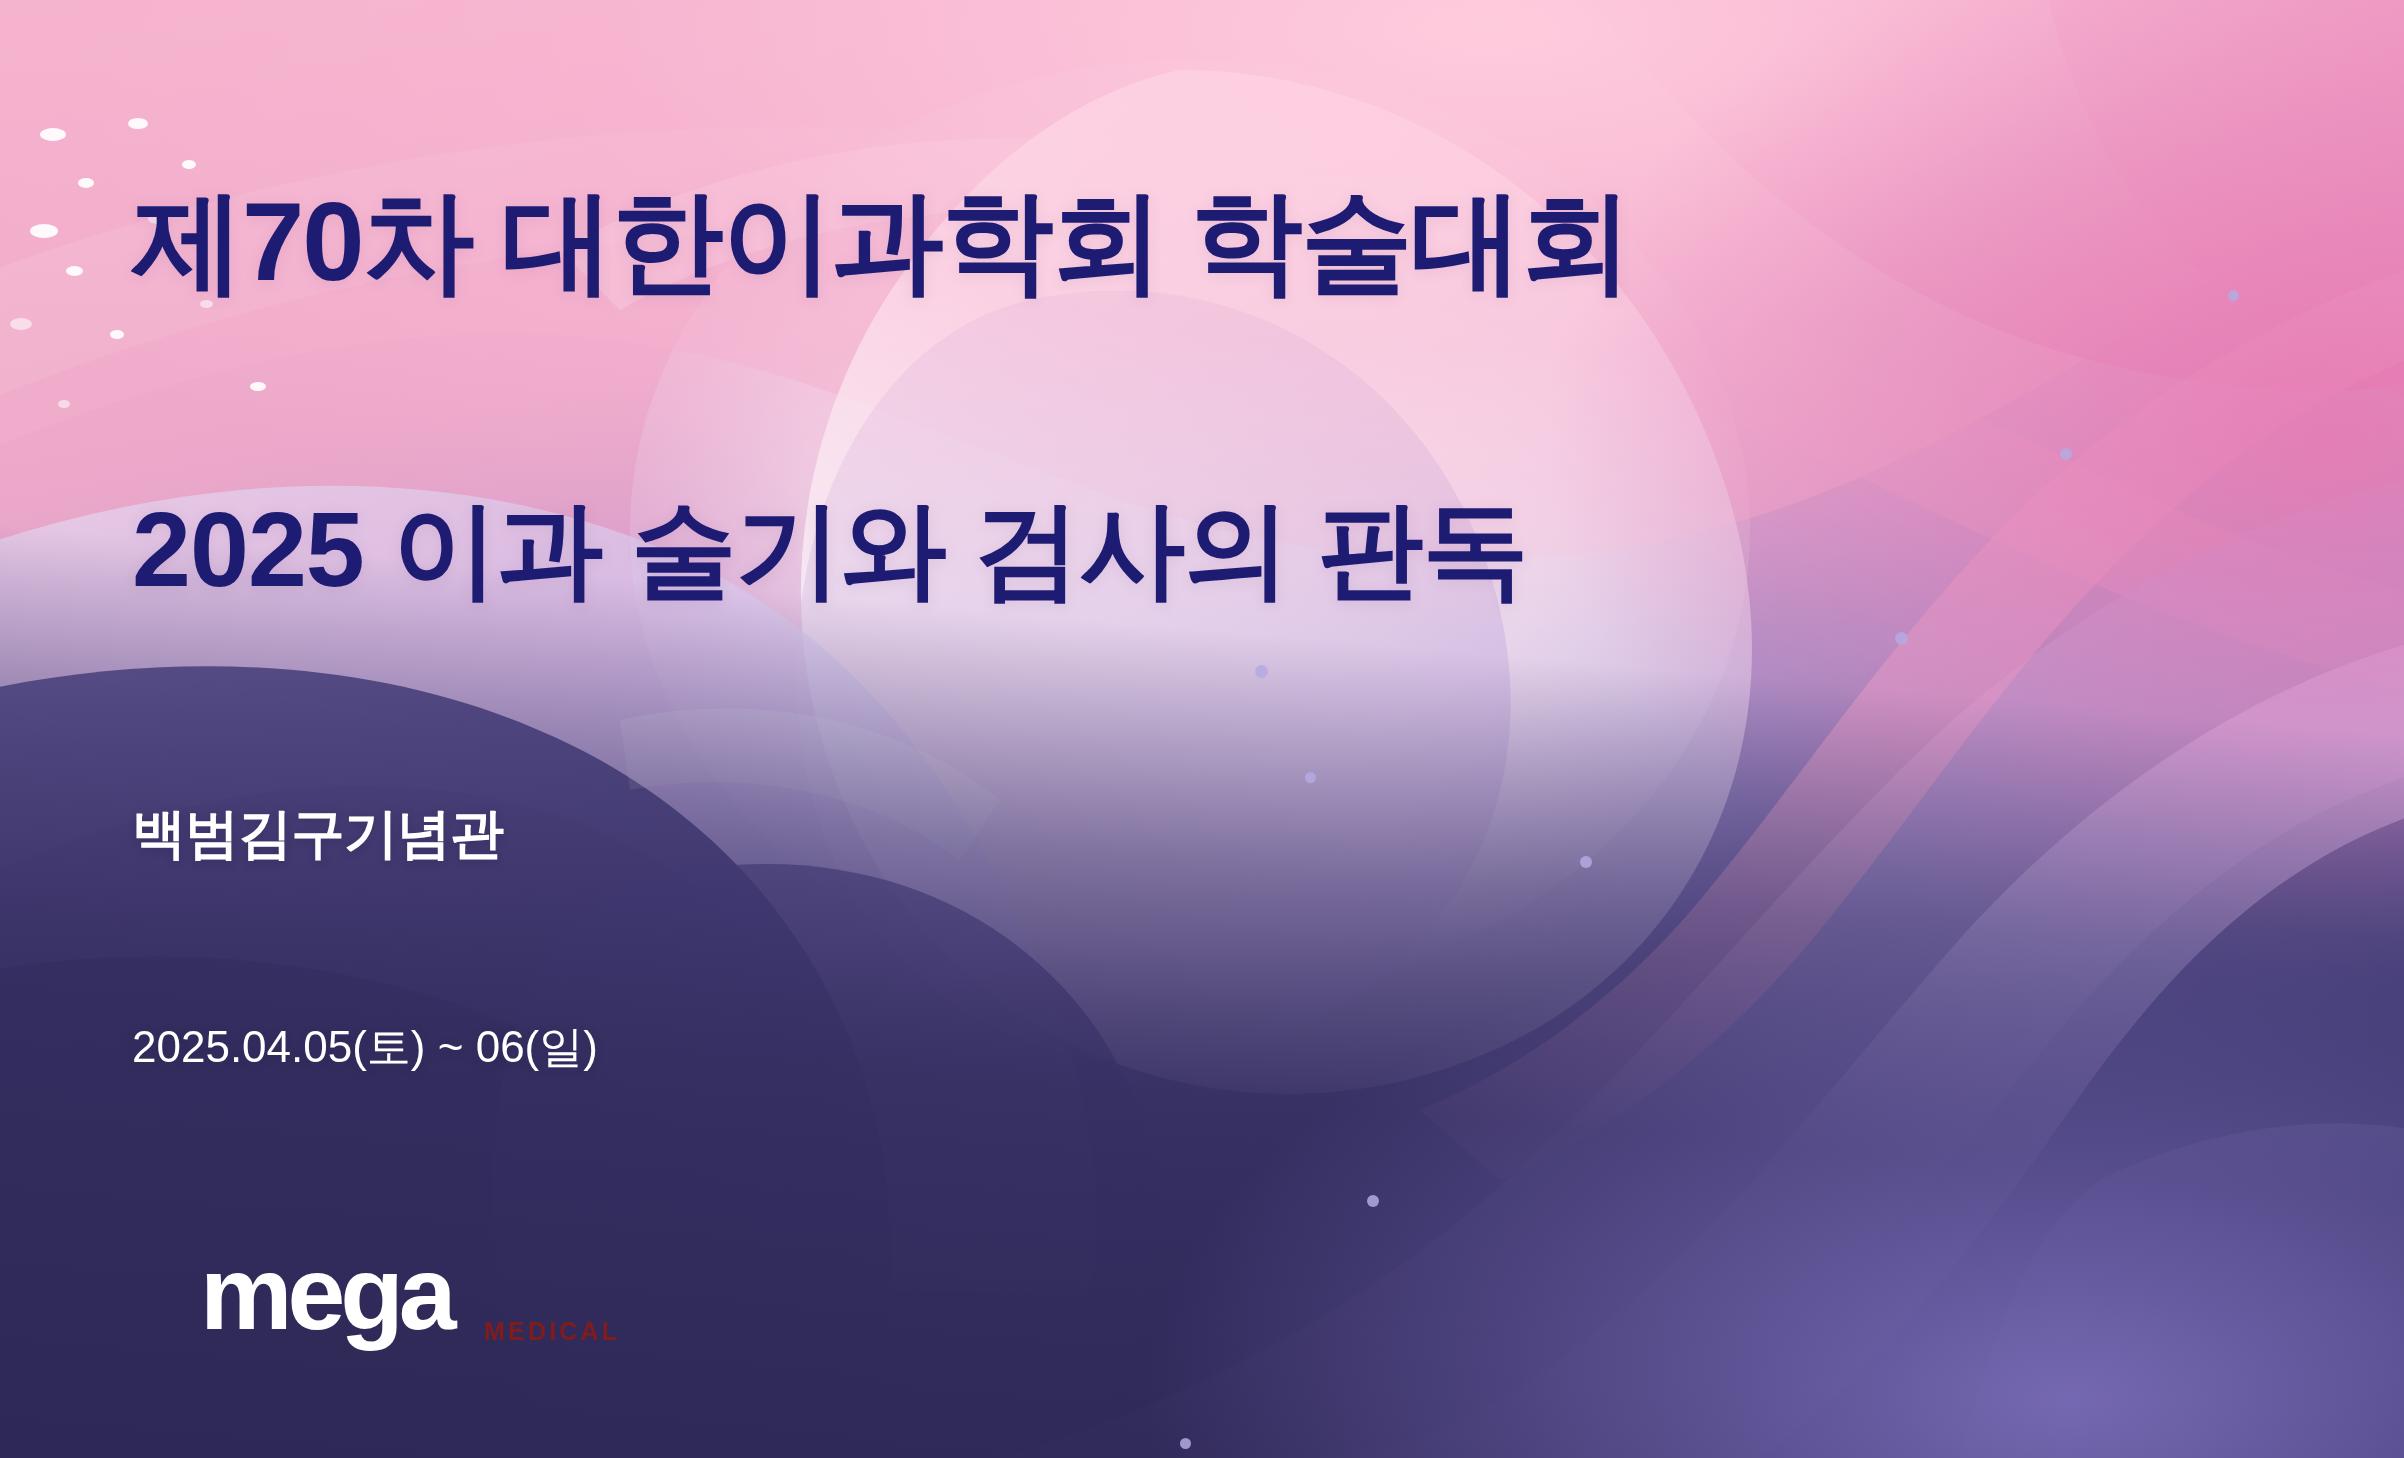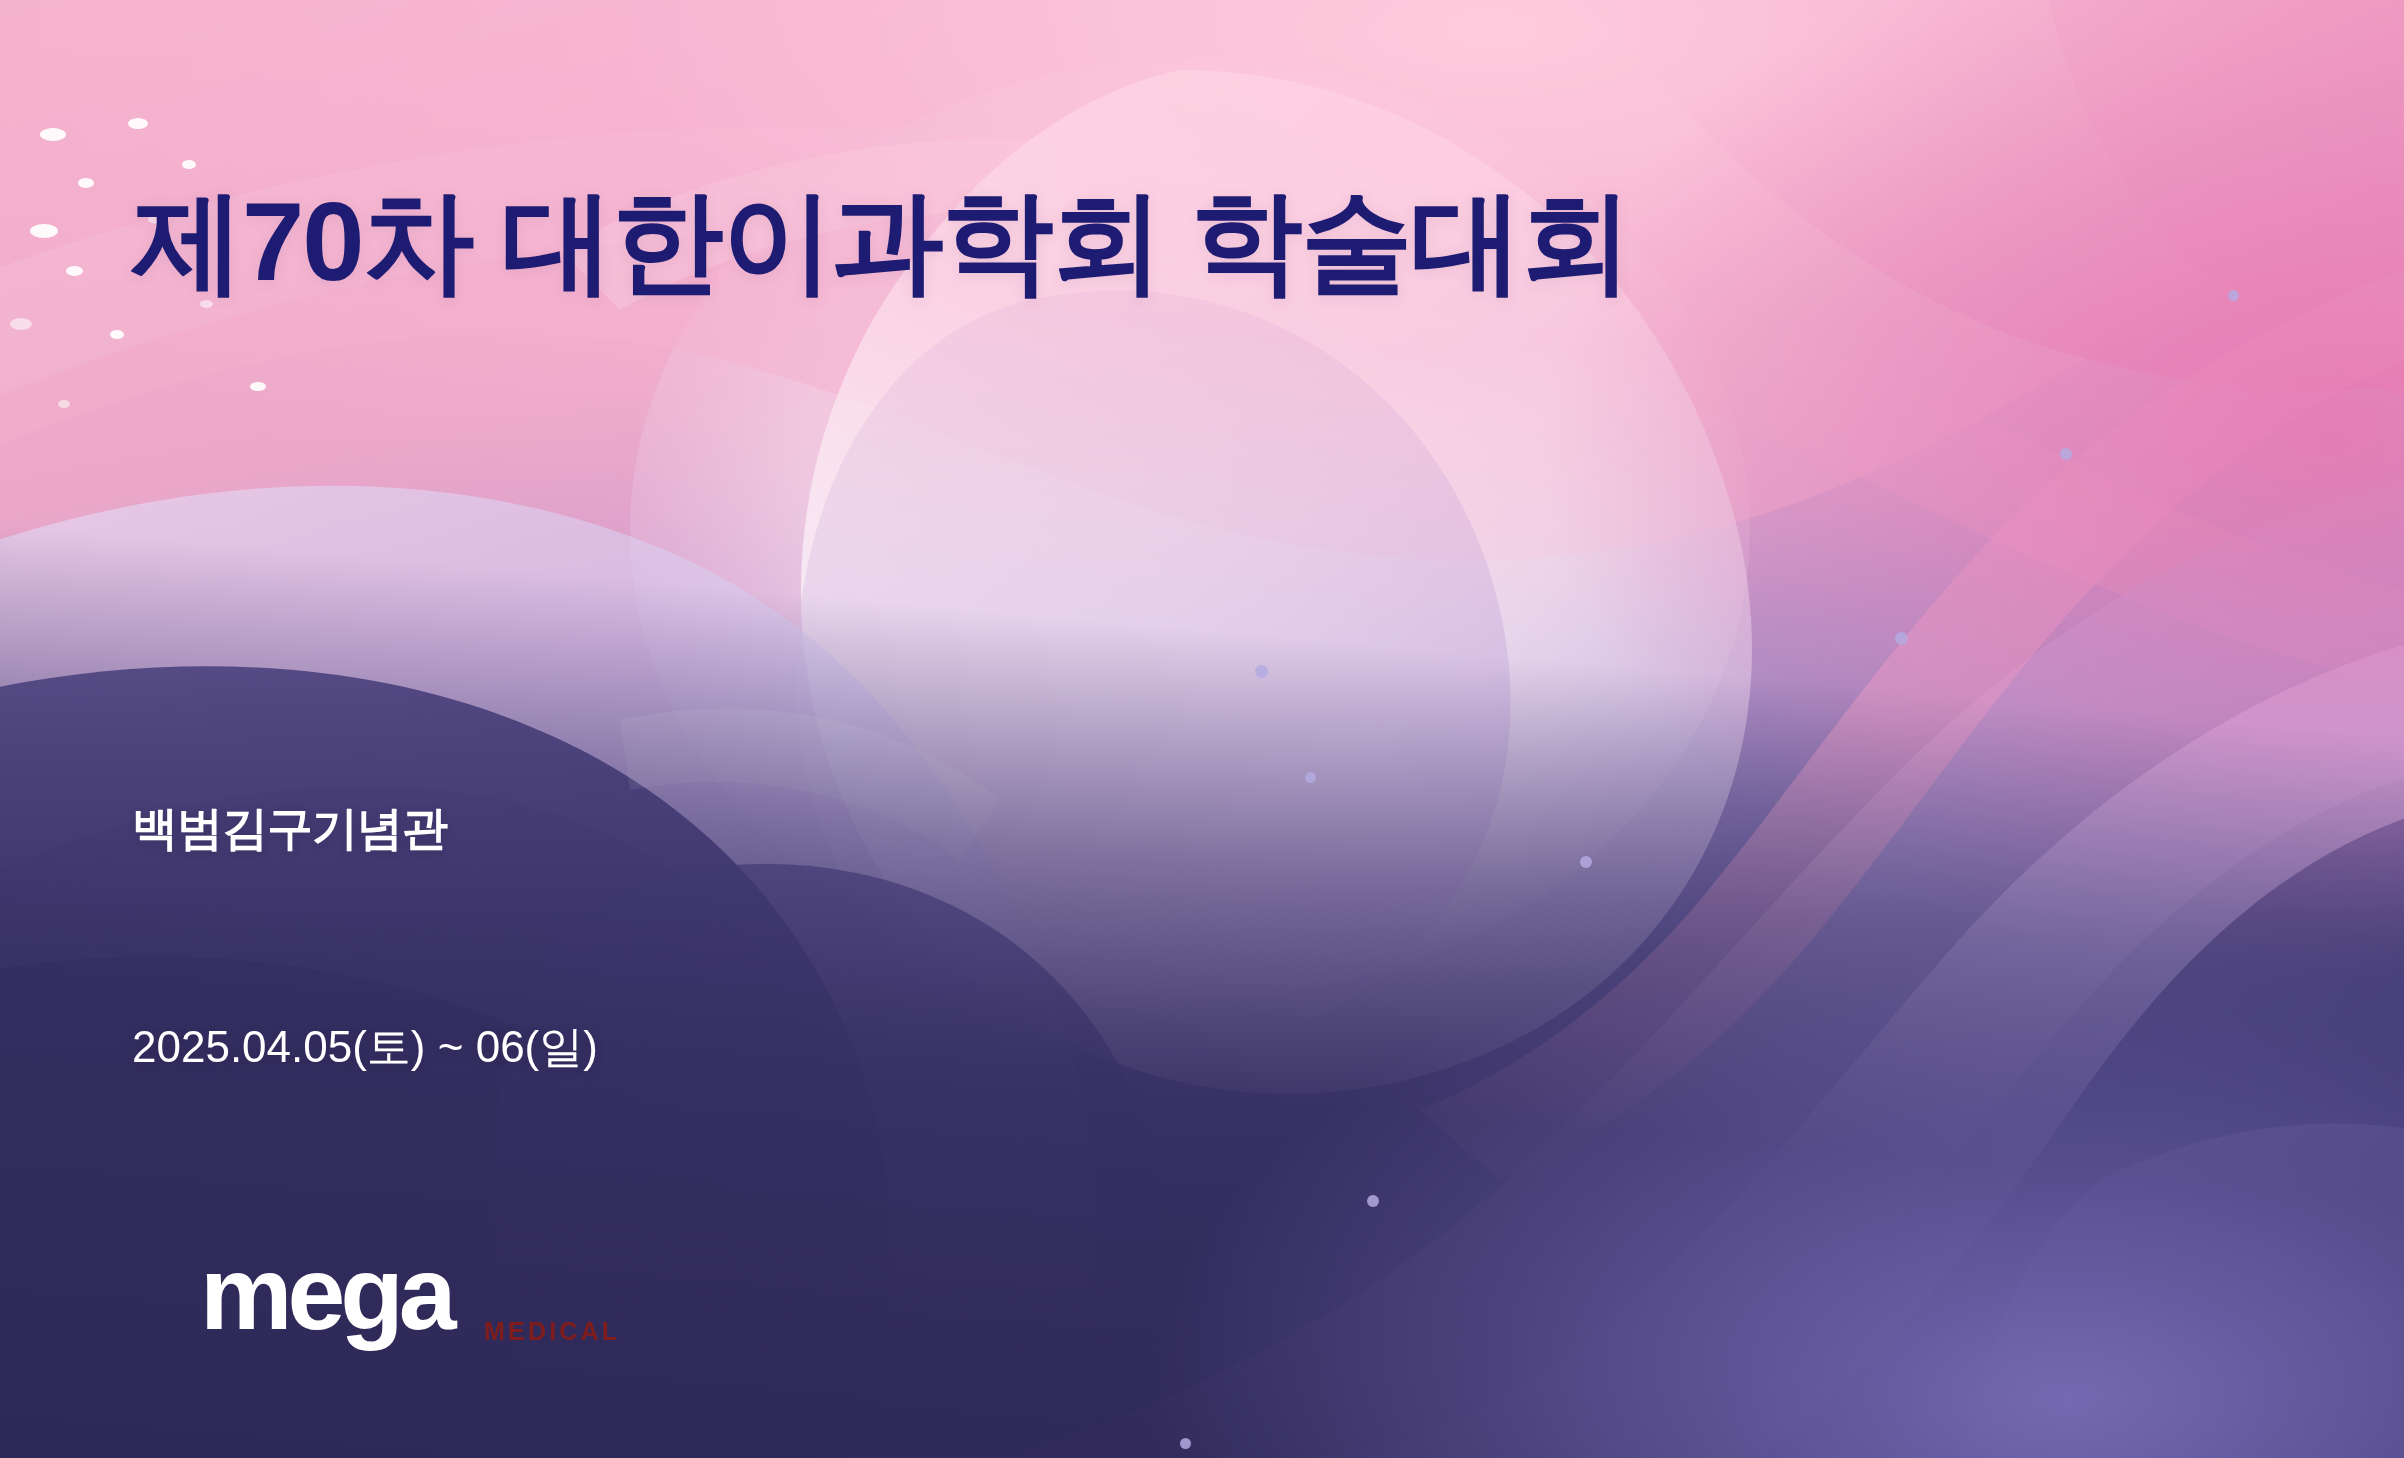--- a/index.html
+++ b/index.html
@@ -82,21 +82,21 @@
     white-space: nowrap;
     text-shadow: 0 2px 14px rgba(120,80,140,0.12);
   }
   #title1 { top: 150px; font-size: 112px; line-height: 1.0; }
   #title2 { top: 460px; font-size: 106px; line-height: 1.0; letter-spacing: -1px; }
 
   .venue {
     position: absolute;
     top: 762px;
     color: #ffffff;
-    font-size: 46px;
+    font-size: 54px;
     font-weight: 700;
     letter-spacing: -1px;
     white-space: nowrap;
     text-shadow: 0 2px 10px rgba(30,20,60,0.25);
   }
 
   .date {
     position: absolute;
     top: 982px;
     color: #ffffff;
@@ -282,20 +282,21 @@
     <div class="speck dot" style="left:2060px; top:448px; width:12px; height:12px;"></div>
     <div class="speck dot" style="left:1367px; top:1195px; width:12px; height:12px;"></div>
     <div class="speck dot" style="left:1180px; top:1438px; width:11px; height:11px;"></div>
     <div class="speck dot" style="left:2228px; top:290px; width:11px; height:11px;"></div>
   </div>
 
   <div class="content">
 
     <div class="title-line" id="title1">제70차 대한이과학회 학술대회</div>
 
+    <div class="title-line" id="title2">2025 이과 술기와 검사의 판독</div>
 
     <div class="venue">백범김구기념관</div>
 
     <div class="date">2025.04.05(토) ~ 06(일)</div>
 
     <div class="logo">
       <div class="logo-word">mega</div>
       <div class="logo-sub">MEDICAL</div>
     </div>
 

